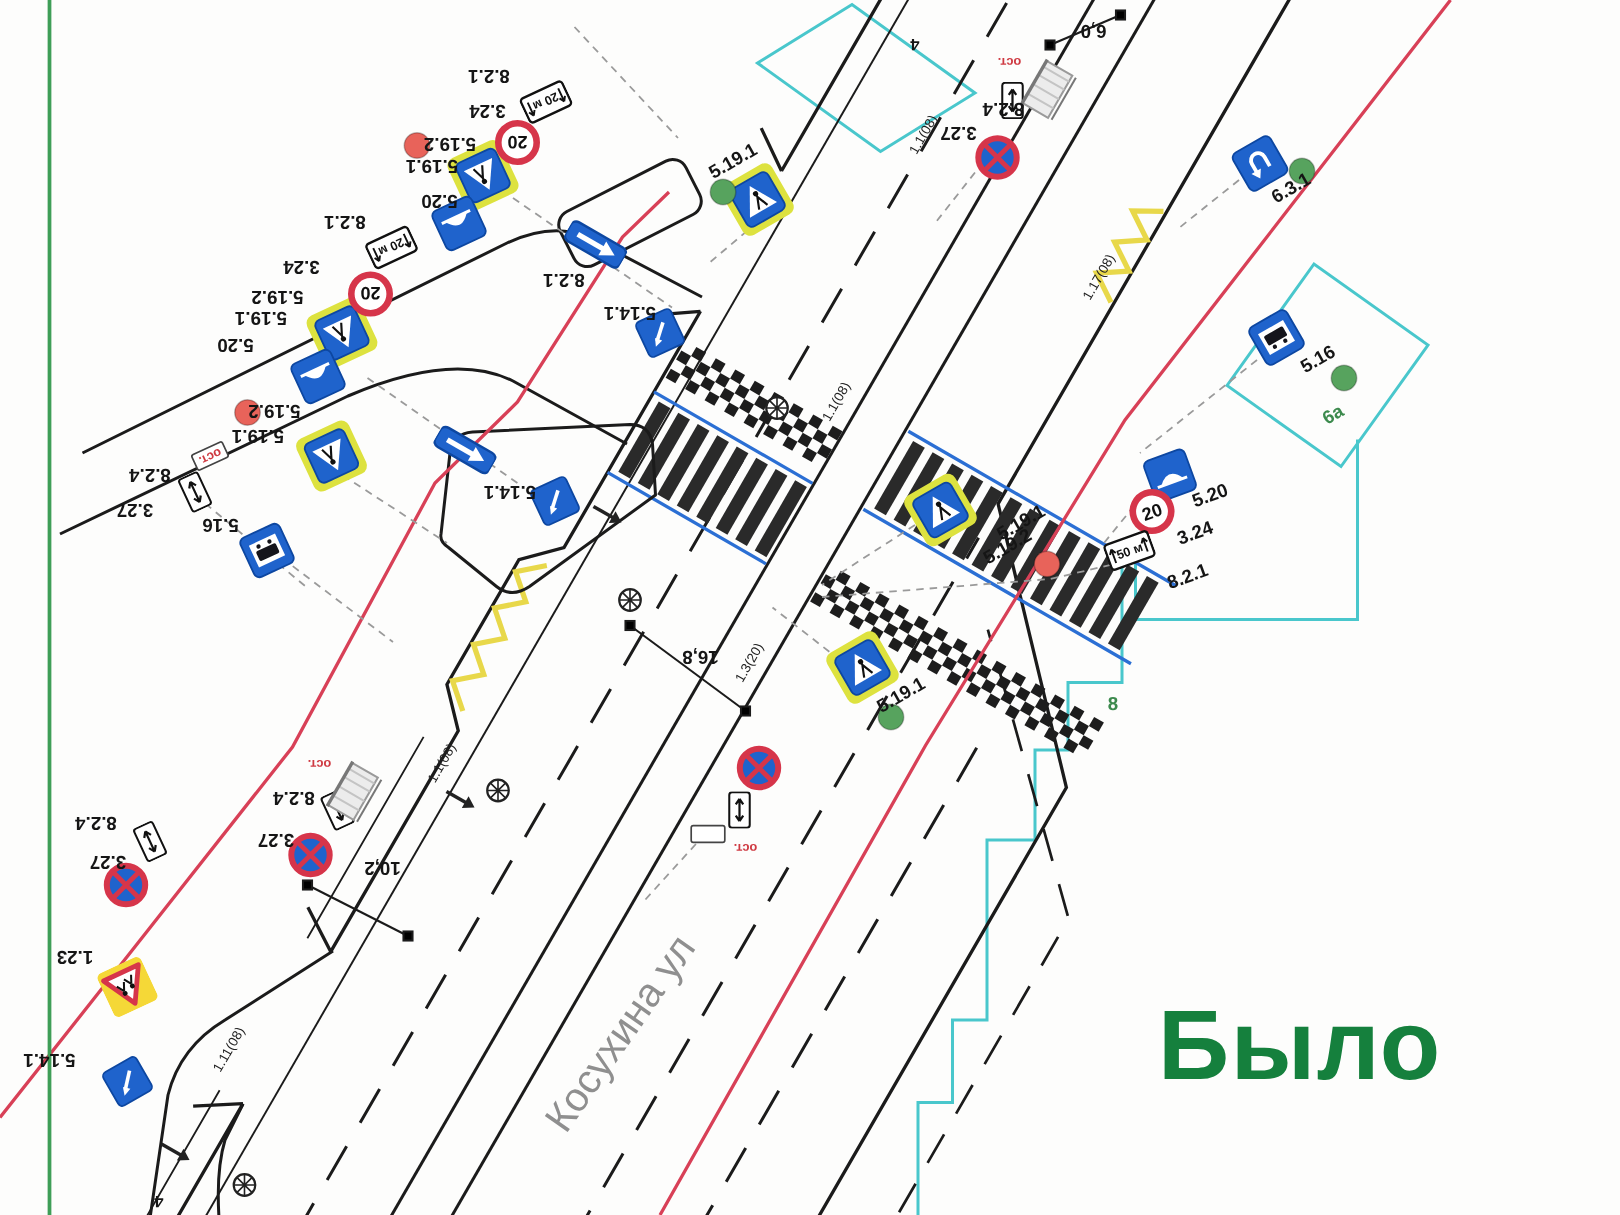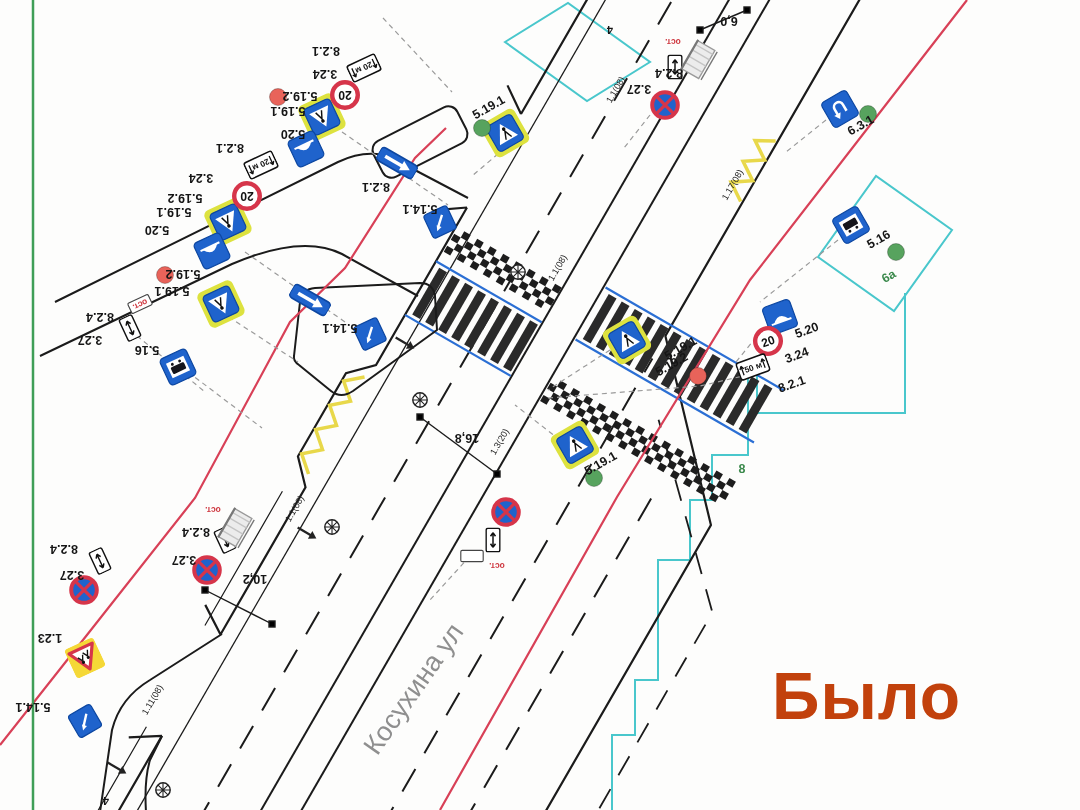--- a/index.html
+++ b/index.html
@@ -492,14 +492,14 @@
         <text transform="translate(295 509) rotate(-60)" text-anchor="middle" dominant-baseline="middle" font-size="9" font-weight="400" fill="#222">1.1(08)</text>
         <text transform="translate(733 185) rotate(-60)" text-anchor="middle" dominant-baseline="middle" font-size="9" font-weight="400" fill="#222">1.17(08)</text>
         <text transform="translate(616 90) rotate(-60)" text-anchor="middle" dominant-baseline="middle" font-size="9" font-weight="400" fill="#222">1.1(08)</text>
         <text transform="translate(140 304) rotate(155)" text-anchor="middle" dominant-baseline="middle" font-size="8.5" font-weight="700" fill="#cf3a42">ост.</text>
         <text transform="translate(497 565) rotate(180)" text-anchor="middle" dominant-baseline="middle" font-size="8.5" font-weight="700" fill="#cf3a42">ост.</text>
         <text transform="translate(673 41) rotate(180)" text-anchor="middle" dominant-baseline="middle" font-size="8.5" font-weight="700" fill="#cf3a42">ост.</text>
         <text transform="translate(213 509) rotate(180)" text-anchor="middle" dominant-baseline="middle" font-size="8.5" font-weight="700" fill="#cf3a42">ост.</text>
       </g>
 </svg>
 
-<div id="before-overlay" style="color: #c2410c;">Было</div>
+<div id="before-overlay" style="color: #15803d;">Было</div>
 </div>
 
 </body></html>

